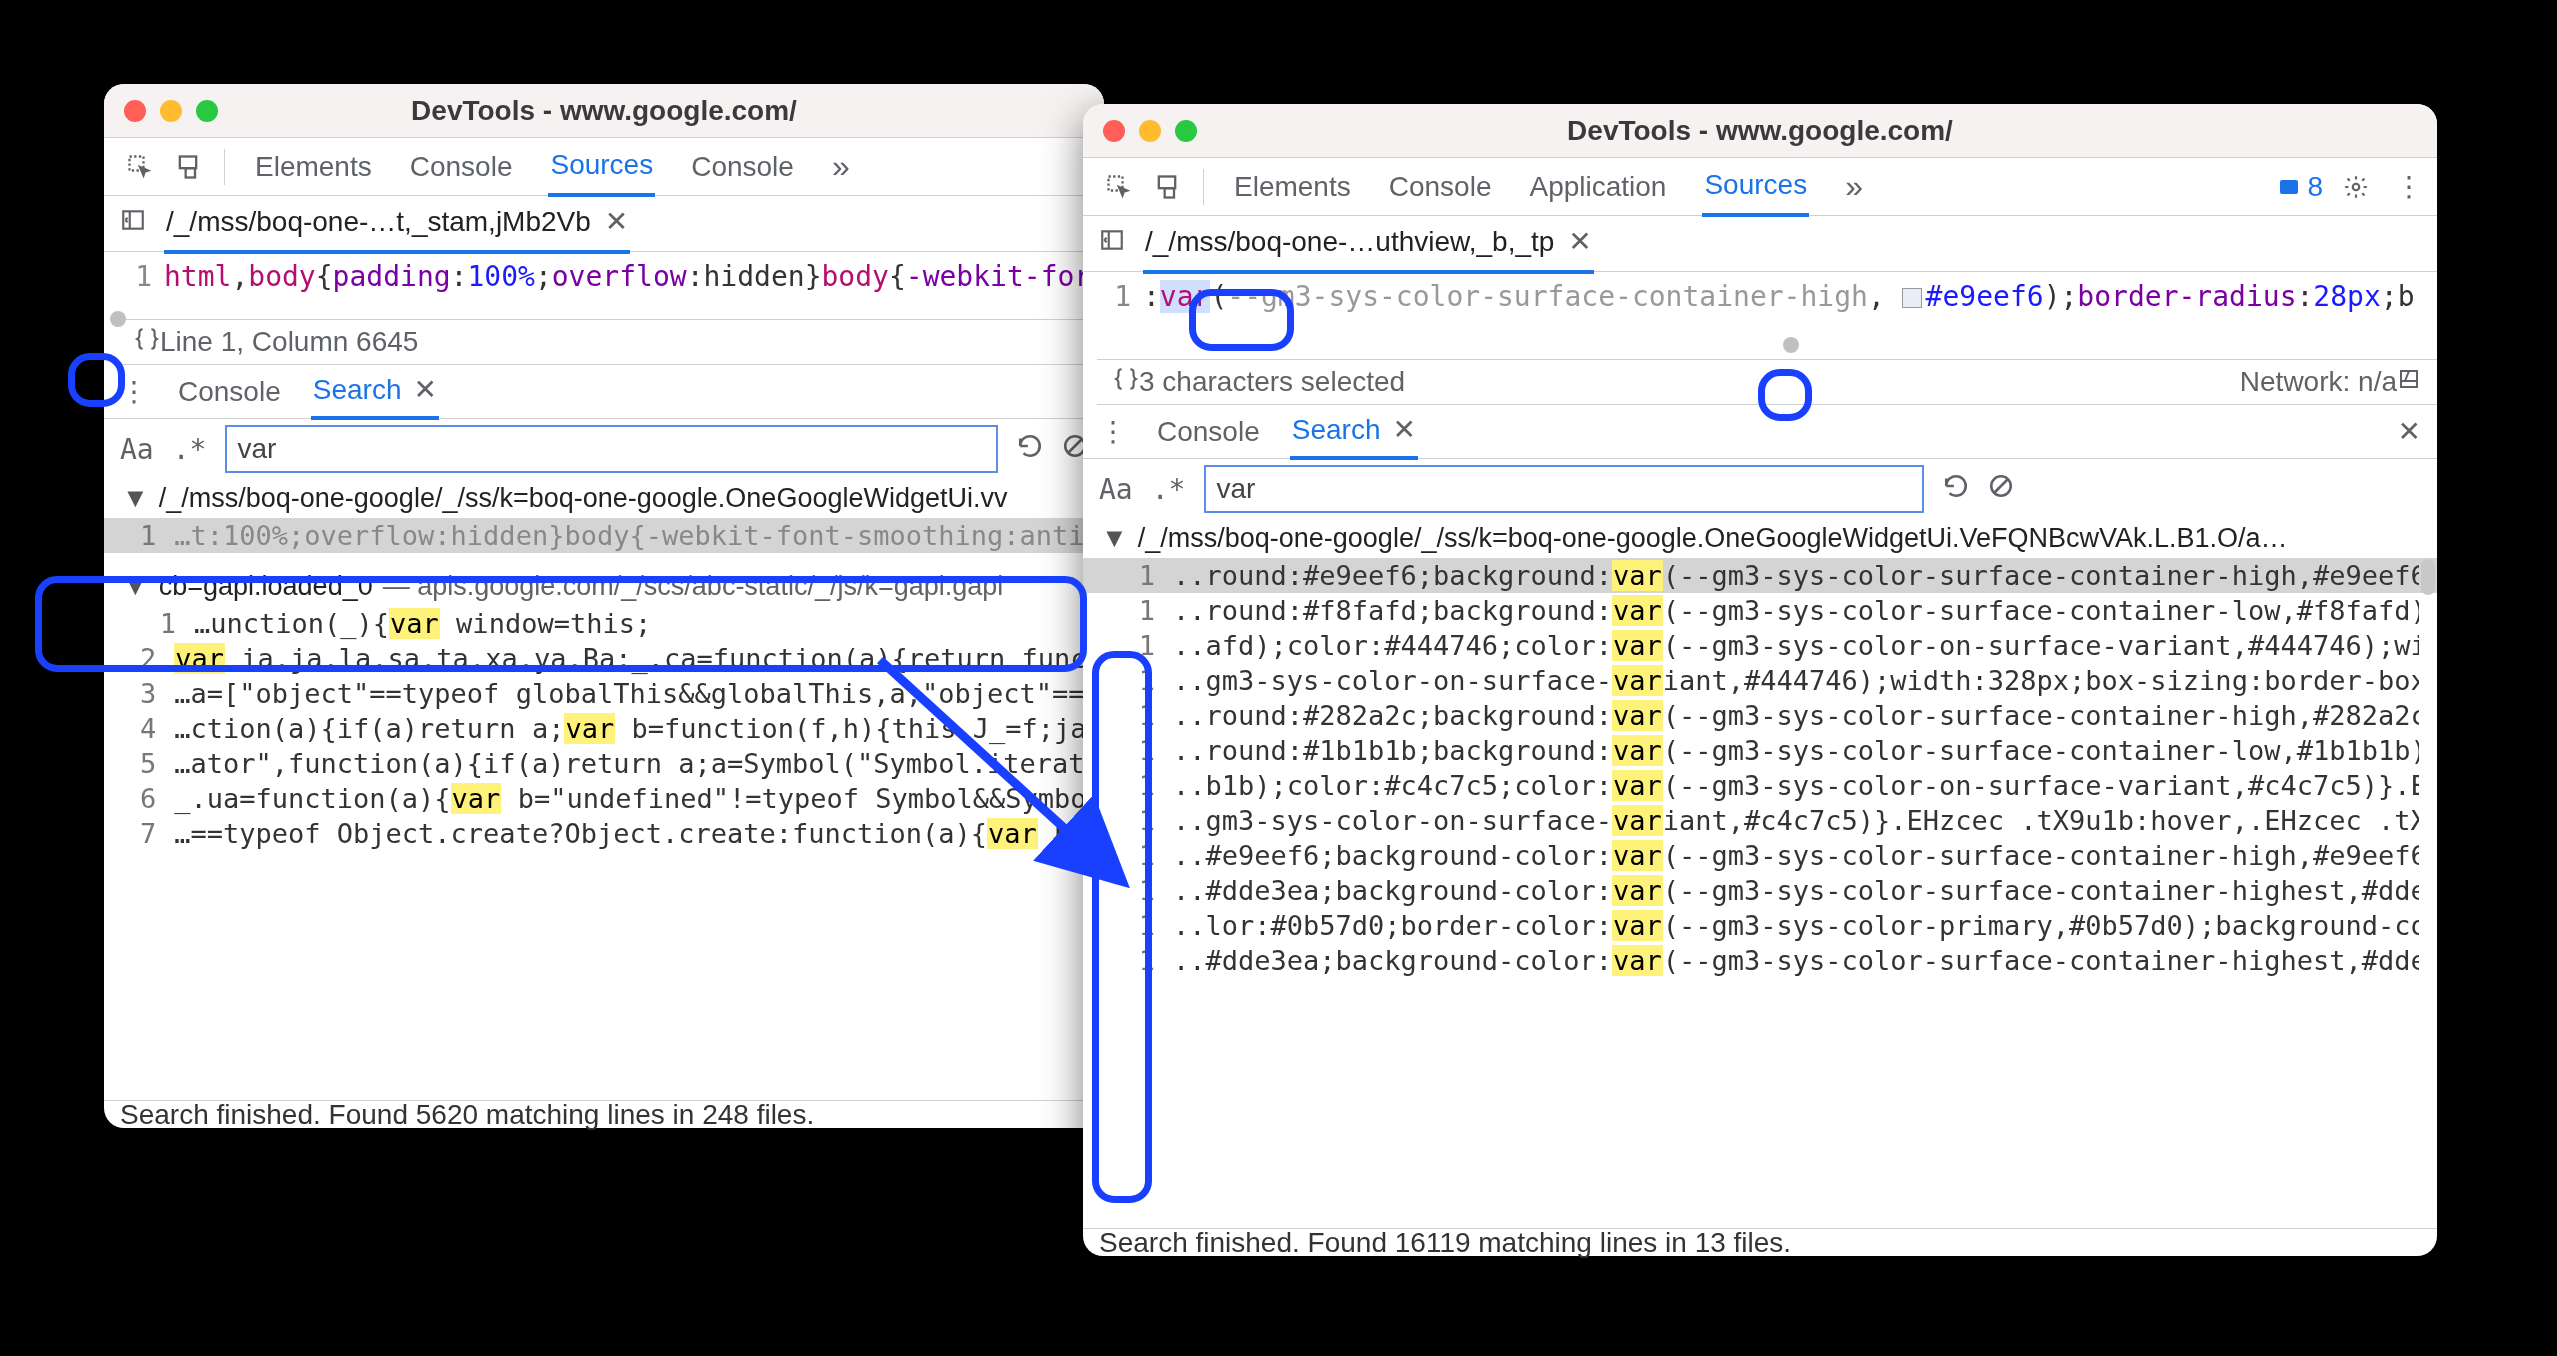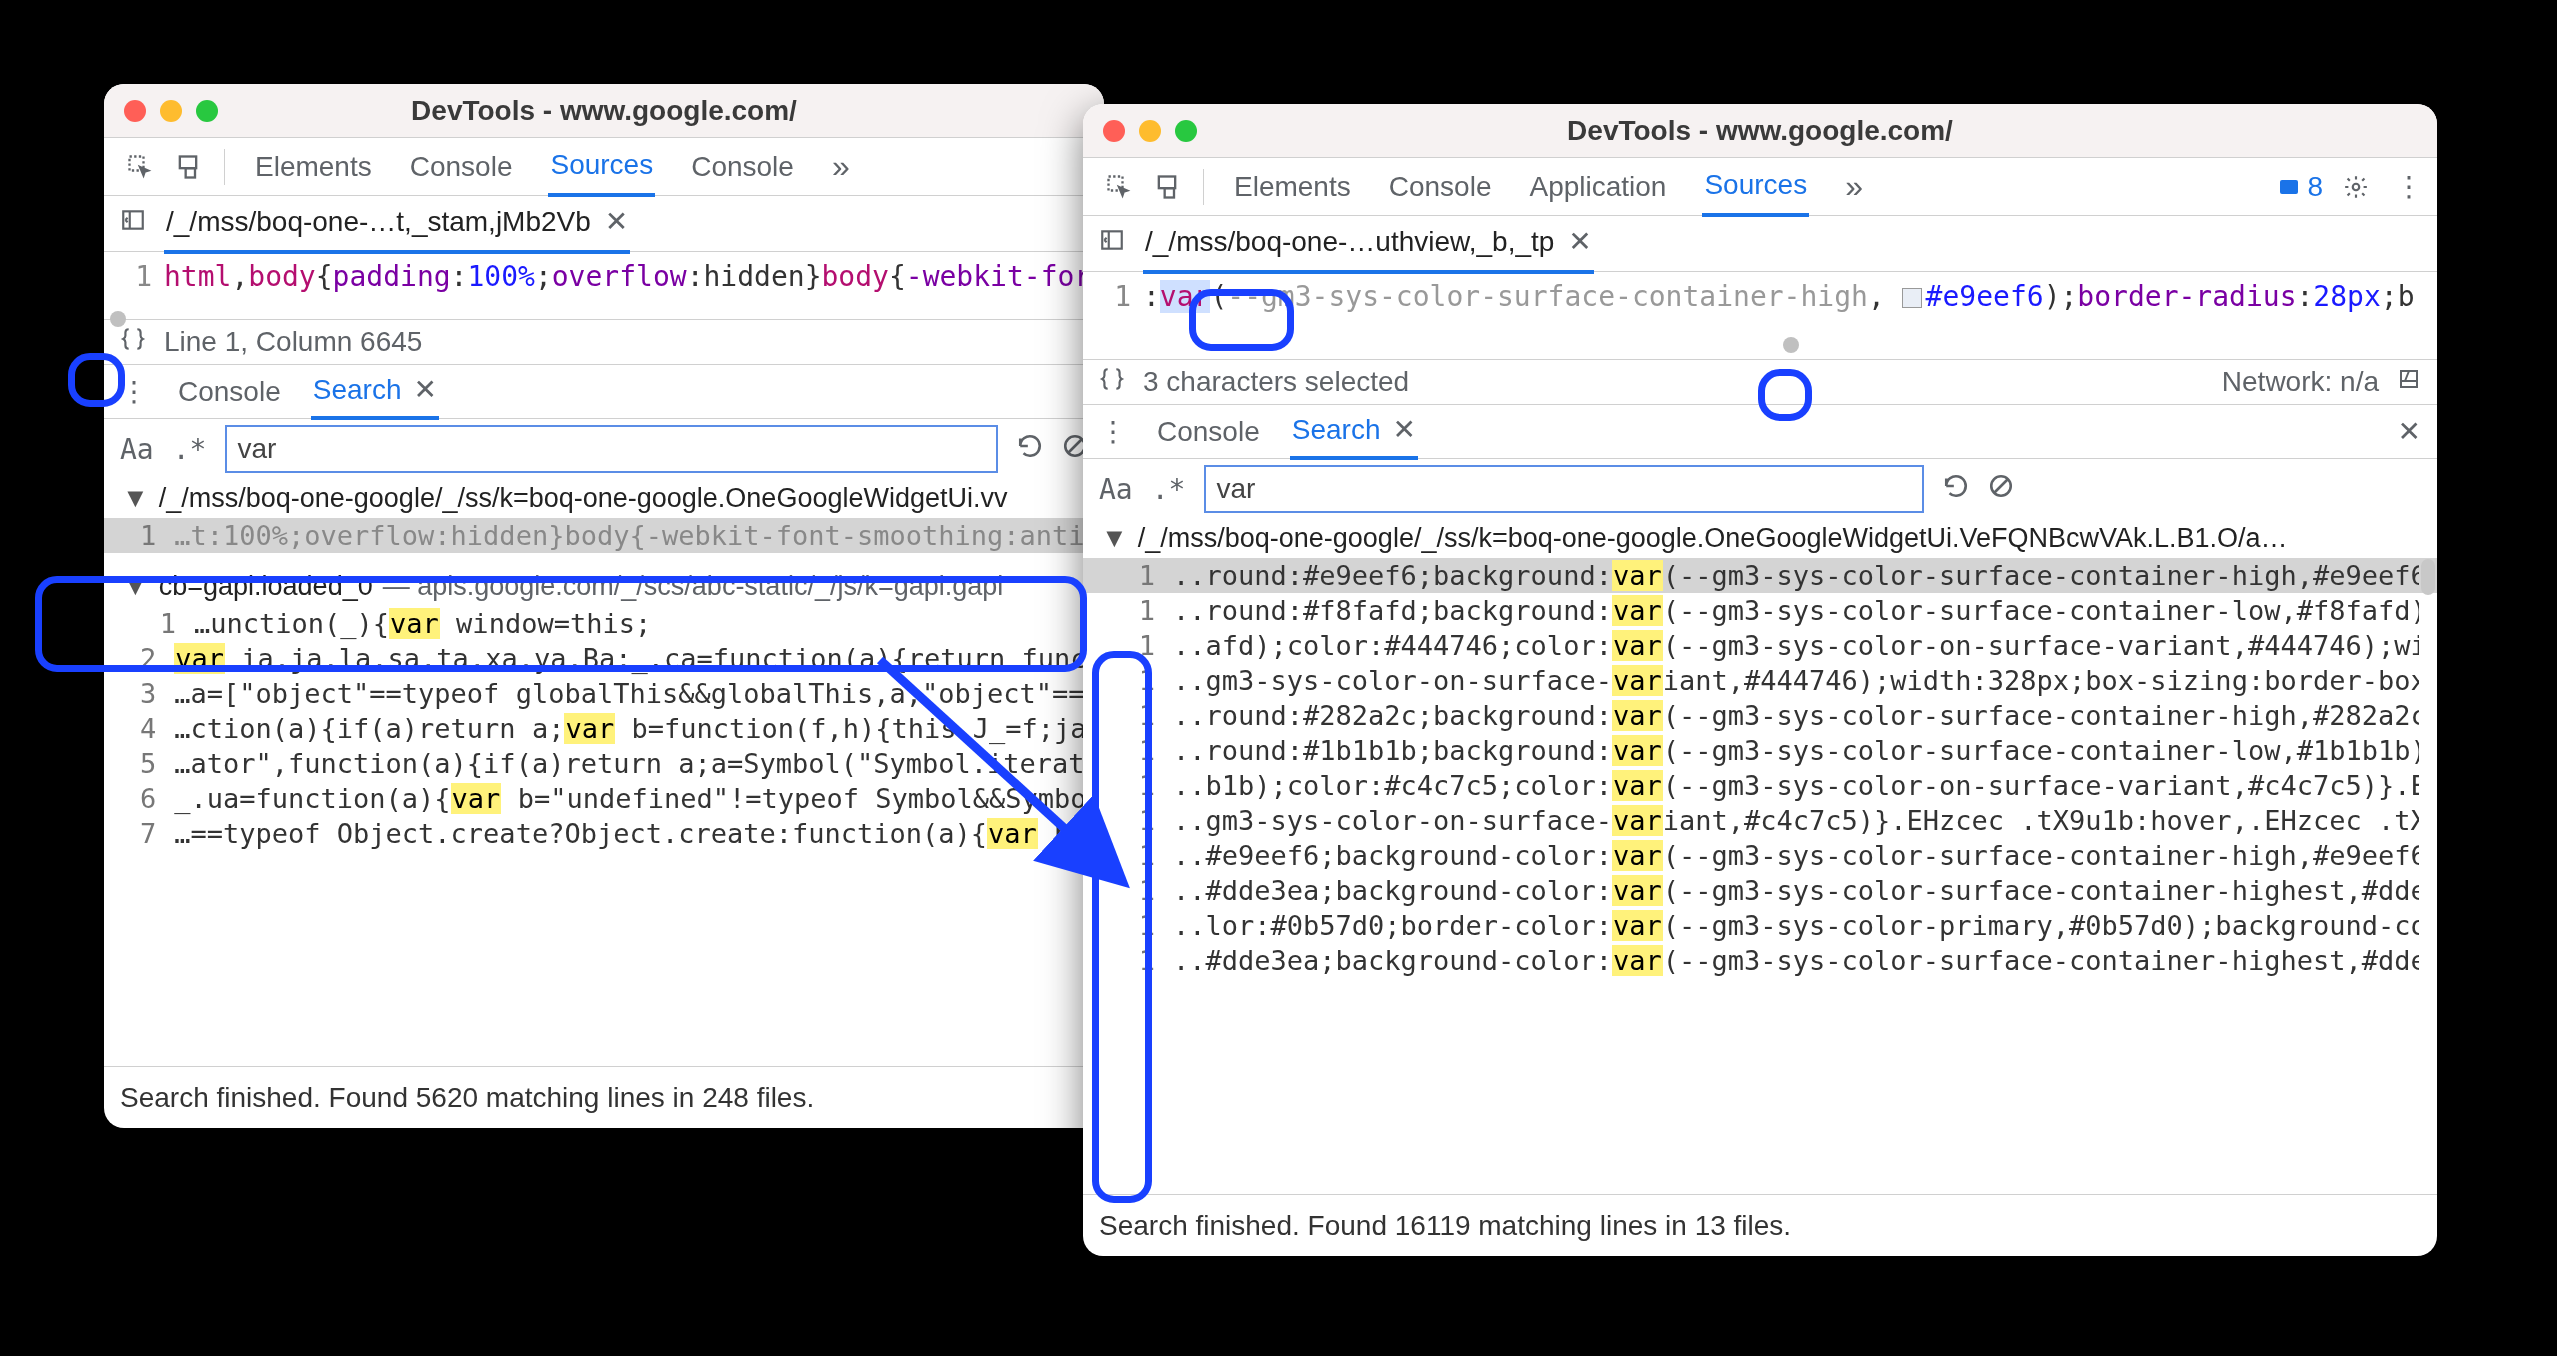--- a/index.html
+++ b/index.html
@@ -90,25 +90,26 @@
   .ln{width:60px;text-align:right;color:#888;padding-right:12px;}
   .code{color:#333;}
   .token.kw{color:#b40e6f;}
   .token.num{color:#1a1aff;}
   .token.css{color:#7a00a3;}
   .token.prop{color:#999;}
   .sel-text{background:#cfe0ff;}
   .swatch{display:inline-block;width:20px;height:20px;border:1px solid #999;vertical-align:middle;margin-right:4px;}
 
   .statusline{
-    height:46px;display:flex;align-items:center;gap:18px;
+    height:46px;display:flex;align-items:center;
     padding:0 16px;
     border-top:1px solid var(--border);
     border-bottom:1px solid var(--border);
     color:var(--muted);
+    margin-left:14px;
   }
   .statusline .spacer{flex:1;}
 
   .sub-tabs{
     display:flex;align-items:center;gap:30px;
     padding:0 16px;height:54px;
     border-bottom:1px solid var(--border);
   }
   .mini-tab{display:flex;align-items:center;gap:12px;color:var(--muted);}
   .mini-tab.active{color:var(--tab-active);border-bottom:4px solid var(--tab-active);padding:10px 2px;}
@@ -139,21 +140,21 @@
     font-family:var(--mono);
     white-space:nowrap;overflow:hidden;color:#333;
   }
   .result-line .num{width:36px;text-align:right;color:#777;}
   .result-line.selected{background:var(--sel);}
   mark{background:var(--hl);padding:0 1px;}
   .ellip{color:#888;}
   .vbar{position:absolute;right:2px;top:0;width:14px;height:36px;background:#c8c8c8;border-radius:7px;}
 
   .footer{
-    height:62px;display:flex;align-items:center;
+    height:28px;display:flex;align-items:center;
     padding:4px 16px;border-top:1px solid var(--border);
     color:#333;
   }
 
   .annot{
     position:absolute;border:7px solid var(--annot);
     border-radius:22px;pointer-events:none;z-index:50;
   }
   .arrow{position:absolute;pointer-events:none;z-index:49;}
 

